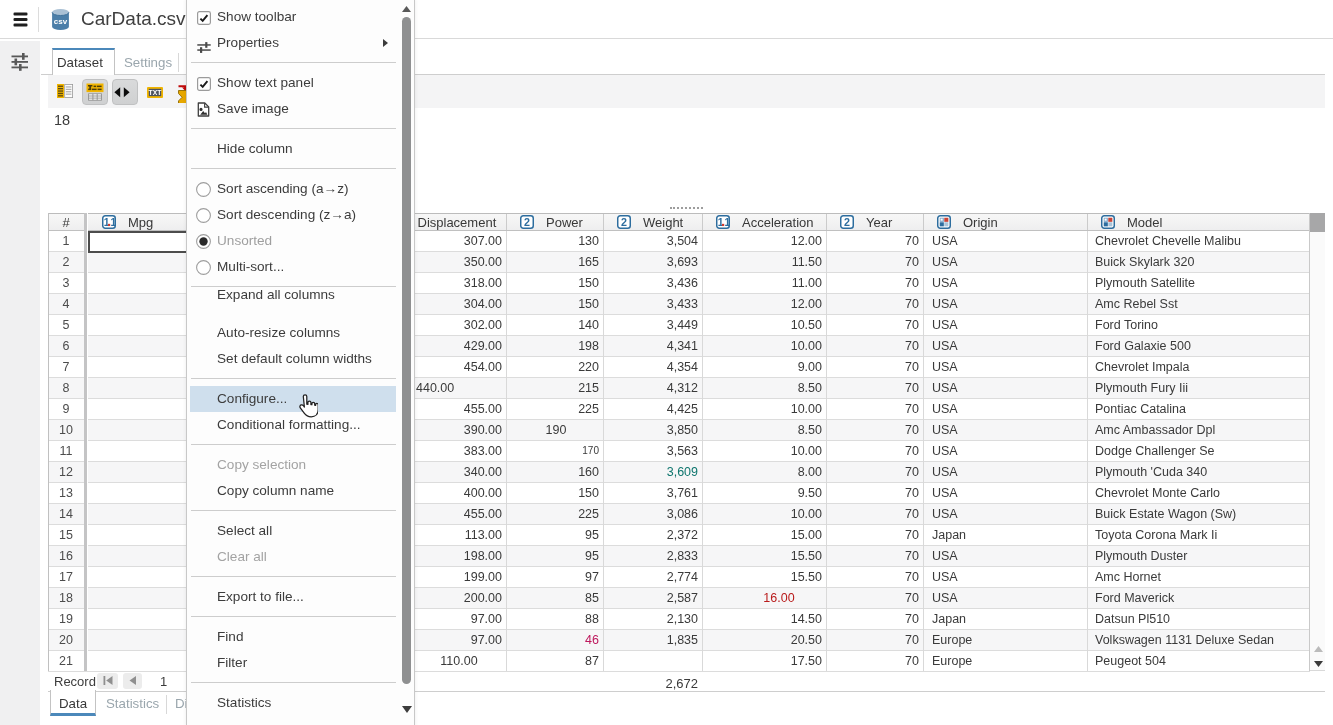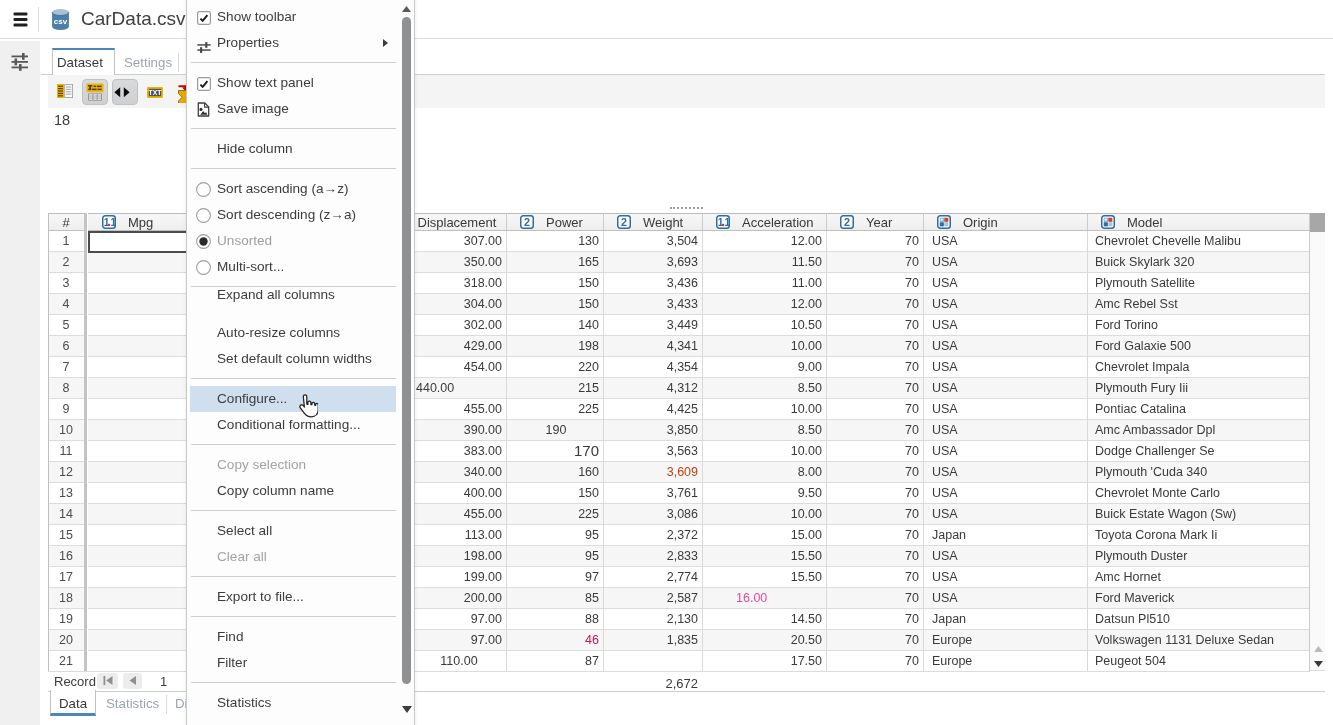--- a/index.html
+++ b/index.html
@@ -239,31 +239,31 @@
 <div class="tc" style="left:368px;top:207px;width:86px;text-align:right;font-size:12.5px;color:#3a3a3a;line-height:20px">390.00</div>
 <div class="tc" style="left:465px;top:207px;width:86px;text-align:center;font-size:12.5px;color:#3a3a3a;line-height:20px">190</div>
 <div class="tc" style="left:564px;top:207px;width:86px;text-align:right;font-size:12.5px;color:#3a3a3a;line-height:20px">3,850</div>
 <div class="tc" style="left:688px;top:207px;width:86px;text-align:right;font-size:12.5px;color:#3a3a3a;line-height:20px">8.50</div>
 <div class="tc" style="left:785px;top:207px;width:86px;text-align:right;font-size:12.5px;color:#3a3a3a;line-height:20px">70</div>
 <div class="tc" style="left:884px;top:207px;font-size:12.5px;color:#3a3a3a;line-height:20px">USA</div>
 <div class="tc" style="left:1047px;top:207px;font-size:12.5px;color:#3a3a3a;line-height:20px">Amc Ambassador Dpl</div>
 <div class="ab" style="left:0;top:228px;width:1262px;height:21px;background:#ffffff;border-bottom:1px solid #dcdcdc"></div>
 <div class="tc" style="left:0;top:228px;width:36px;text-align:center;font-size:12.5px;color:#4c4c4c;line-height:20px">11</div>
 <div class="tc" style="left:368px;top:228px;width:86px;text-align:right;font-size:12.5px;color:#3a3a3a;line-height:20px">383.00</div>
-<div class="tc" style="left:465px;top:228px;width:86px;text-align:right;font-size:15px;color:#3a3a3a;line-height:20px">170</div>
+<div class="tc" style="left:465px;top:228px;width:86px;text-align:right;font-size:10px;color:#3a3a3a;line-height:20px">170</div>
 <div class="tc" style="left:564px;top:228px;width:86px;text-align:right;font-size:12.5px;color:#3a3a3a;line-height:20px">3,563</div>
 <div class="tc" style="left:688px;top:228px;width:86px;text-align:right;font-size:12.5px;color:#3a3a3a;line-height:20px">10.00</div>
 <div class="tc" style="left:785px;top:228px;width:86px;text-align:right;font-size:12.5px;color:#3a3a3a;line-height:20px">70</div>
 <div class="tc" style="left:884px;top:228px;font-size:12.5px;color:#3a3a3a;line-height:20px">USA</div>
 <div class="tc" style="left:1047px;top:228px;font-size:12.5px;color:#3a3a3a;line-height:20px">Dodge Challenger Se</div>
 <div class="ab" style="left:0;top:249px;width:1262px;height:21px;background:#f6f6f7;border-bottom:1px solid #dcdcdc"></div>
 <div class="tc" style="left:0;top:249px;width:36px;text-align:center;font-size:12.5px;color:#4c4c4c;line-height:20px">12</div>
 <div class="tc" style="left:368px;top:249px;width:86px;text-align:right;font-size:12.5px;color:#3a3a3a;line-height:20px">340.00</div>
 <div class="tc" style="left:465px;top:249px;width:86px;text-align:right;font-size:12.5px;color:#3a3a3a;line-height:20px">160</div>
-<div class="tc" style="left:564px;top:249px;width:86px;text-align:right;font-size:12.5px;color:#c2410c;line-height:20px">3,609</div>
+<div class="tc" style="left:564px;top:249px;width:86px;text-align:right;font-size:12.5px;color:#0f766e;line-height:20px">3,609</div>
 <div class="tc" style="left:688px;top:249px;width:86px;text-align:right;font-size:12.5px;color:#3a3a3a;line-height:20px">8.00</div>
 <div class="tc" style="left:785px;top:249px;width:86px;text-align:right;font-size:12.5px;color:#3a3a3a;line-height:20px">70</div>
 <div class="tc" style="left:884px;top:249px;font-size:12.5px;color:#3a3a3a;line-height:20px">USA</div>
 <div class="tc" style="left:1047px;top:249px;font-size:12.5px;color:#3a3a3a;line-height:20px">Plymouth 'Cuda 340</div>
 <div class="ab" style="left:0;top:270px;width:1262px;height:21px;background:#ffffff;border-bottom:1px solid #dcdcdc"></div>
 <div class="tc" style="left:0;top:270px;width:36px;text-align:center;font-size:12.5px;color:#4c4c4c;line-height:20px">13</div>
 <div class="tc" style="left:368px;top:270px;width:86px;text-align:right;font-size:12.5px;color:#3a3a3a;line-height:20px">400.00</div>
 <div class="tc" style="left:465px;top:270px;width:86px;text-align:right;font-size:12.5px;color:#3a3a3a;line-height:20px">150</div>
 <div class="tc" style="left:564px;top:270px;width:86px;text-align:right;font-size:12.5px;color:#3a3a3a;line-height:20px">3,761</div>
 <div class="tc" style="left:688px;top:270px;width:86px;text-align:right;font-size:12.5px;color:#3a3a3a;line-height:20px">9.50</div>
@@ -304,21 +304,21 @@
 <div class="tc" style="left:564px;top:354px;width:86px;text-align:right;font-size:12.5px;color:#3a3a3a;line-height:20px">2,774</div>
 <div class="tc" style="left:688px;top:354px;width:86px;text-align:right;font-size:12.5px;color:#3a3a3a;line-height:20px">15.50</div>
 <div class="tc" style="left:785px;top:354px;width:86px;text-align:right;font-size:12.5px;color:#3a3a3a;line-height:20px">70</div>
 <div class="tc" style="left:884px;top:354px;font-size:12.5px;color:#3a3a3a;line-height:20px">USA</div>
 <div class="tc" style="left:1047px;top:354px;font-size:12.5px;color:#3a3a3a;line-height:20px">Amc Hornet</div>
 <div class="ab" style="left:0;top:375px;width:1262px;height:21px;background:#f6f6f7;border-bottom:1px solid #dcdcdc"></div>
 <div class="tc" style="left:0;top:375px;width:36px;text-align:center;font-size:12.5px;color:#4c4c4c;line-height:20px">18</div>
 <div class="tc" style="left:368px;top:375px;width:86px;text-align:right;font-size:12.5px;color:#3a3a3a;line-height:20px">200.00</div>
 <div class="tc" style="left:465px;top:375px;width:86px;text-align:right;font-size:12.5px;color:#3a3a3a;line-height:20px">85</div>
 <div class="tc" style="left:564px;top:375px;width:86px;text-align:right;font-size:12.5px;color:#3a3a3a;line-height:20px">2,587</div>
-<div class="tc" style="left:688px;top:375px;width:86px;text-align:left;font-size:12.5px;color:#ec4899;line-height:20px">16.00</div>
+<div class="tc" style="left:688px;top:375px;width:86px;text-align:center;font-size:12.5px;color:#b91c1c;line-height:20px">16.00</div>
 <div class="tc" style="left:785px;top:375px;width:86px;text-align:right;font-size:12.5px;color:#3a3a3a;line-height:20px">70</div>
 <div class="tc" style="left:884px;top:375px;font-size:12.5px;color:#3a3a3a;line-height:20px">USA</div>
 <div class="tc" style="left:1047px;top:375px;font-size:12.5px;color:#3a3a3a;line-height:20px">Ford Maverick</div>
 <div class="ab" style="left:0;top:396px;width:1262px;height:21px;background:#ffffff;border-bottom:1px solid #dcdcdc"></div>
 <div class="tc" style="left:0;top:396px;width:36px;text-align:center;font-size:12.5px;color:#4c4c4c;line-height:20px">19</div>
 <div class="tc" style="left:368px;top:396px;width:86px;text-align:right;font-size:12.5px;color:#3a3a3a;line-height:20px">97.00</div>
 <div class="tc" style="left:465px;top:396px;width:86px;text-align:right;font-size:12.5px;color:#3a3a3a;line-height:20px">88</div>
 <div class="tc" style="left:564px;top:396px;width:86px;text-align:right;font-size:12.5px;color:#3a3a3a;line-height:20px">2,130</div>
 <div class="tc" style="left:688px;top:396px;width:86px;text-align:right;font-size:12.5px;color:#3a3a3a;line-height:20px">14.50</div>
 <div class="tc" style="left:785px;top:396px;width:86px;text-align:right;font-size:12.5px;color:#3a3a3a;line-height:20px">70</div>

